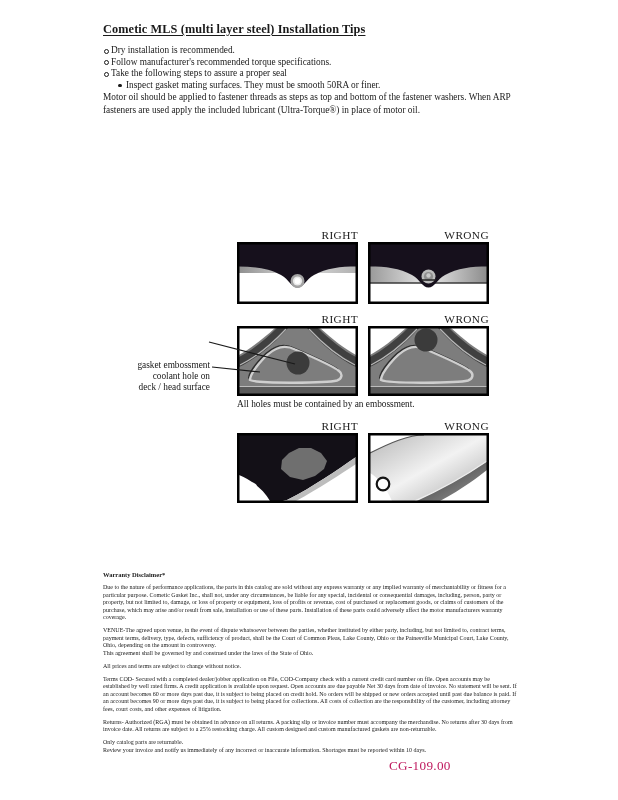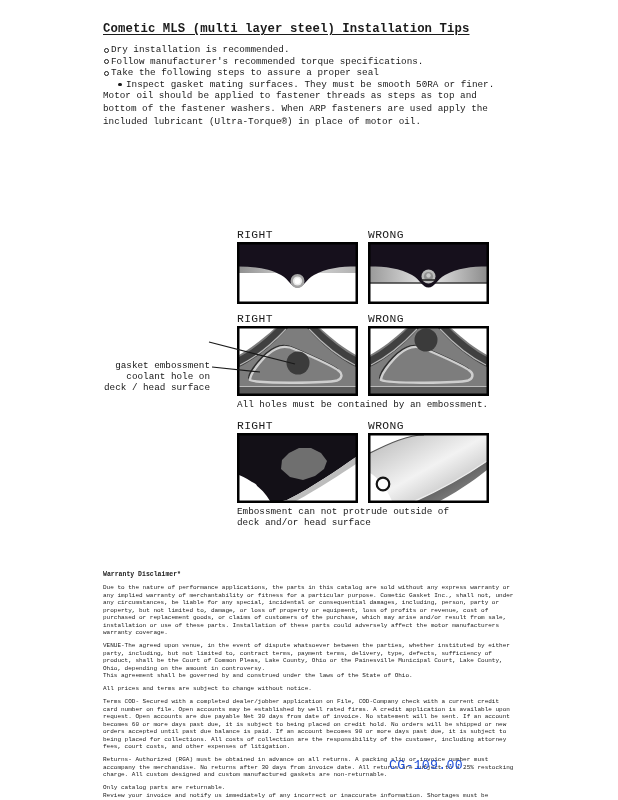--- a/index.html
+++ b/index.html
@@ -1,18 +1,18 @@
 <!DOCTYPE html>
 <html><head>
 <meta charset="utf-8">
 <style>
   html,body { margin:0; padding:0; background:#fff; }
   .page {
     position:relative; width:561px; height:800px; background:#ffffff;
-    font-family:Liberation Mono, monospace; color:#1a1a1a; overflow:hidden;
+    font-family:Liberation Serif, serif; color:#1a1a1a; overflow:hidden;
   }
   .content { position:absolute; left:103px; top:22px; width:410px; }
 
   .title {
     font-size:12.3px; font-weight:bold; margin:0 0 8px 0;
     text-decoration:underline; text-underline-offset:2px; letter-spacing:0.1px;
   }
   .tips { font-size:9.3px; line-height:11.6px; }
   .bullet { position:relative; padding-left:8px; }
   .bullet::before {
@@ -25,21 +25,21 @@
     background:#1a1a1a; border-radius:50%;
   }
   .diesel-heading { font-size:11.2px; font-weight:bold; margin:14px 0 5px 0; }
   .para { font-size:9.3px; line-height:12.9px; margin:0 0 7px 0; width:408px; }
   .note { font-size:9.3px; line-height:12.9px; margin-top:2px; }
 
   .diagrams { position:absolute; left:237px; top:229px; width:252px; }
   .dg-row { margin-bottom:9px; position:relative; }
   .dg-labels { display:flex; width:252px; }
   .dg-label {
-    width:121px; text-align:left; font-size:11.3px; letter-spacing:0.4px;
+    width:121px; text-align:right; font-size:11.3px; letter-spacing:0.4px;
     color:#1b1b1b; padding-bottom:1px;
   }
   .dg-label + .dg-label { margin-left:10px; }
   .dg-panels { display:flex; }
   .panel { display:block; }
   .panel + .panel { margin-left:10px; }
   .dg-caption { font-size:9.3px; line-height:11.5px; margin-top:3px; color:#161616; }
   .cap3 { width:218px; }
 
   .side-labels {
@@ -47,21 +47,21 @@
     font-size:9.3px; line-height:11px; color:#161616;
   }
   .side-label-coolant { position:absolute; right:0; top:15px; width:130px; white-space:pre-line;margin-top:43px; }
   .side-label-emboss  { position:absolute; right:0; top:47px; width:130px; }
   .leader-svg { position:absolute; left:-127px; top:14px; pointer-events:none; }
 
   .disclaimer { position:absolute; left:103px; top:571px; width:414px; }
   .disc-h { font-size:6.5px; font-weight:bold; margin:0 0 6px 0; }
   .disc-p { font-size:6px; line-height:7.5px; margin:0 0 5.5px 0; white-space:pre-line; }
 
-  .page-code { position:absolute; left:389px; top:758px; font-size:13.2px; letter-spacing:0.3px; color:#1d4ed8; }
+  .page-code { position:absolute; left:389px; top:758px; font-size:13.2px; letter-spacing:0.3px; color:#be185d; }
 </style>
 </head>
 <body>
 
 <div class="page">
 
   <div class="content">
     <h1 class="title">Cometic MLS (multi layer steel) Installation Tips</h1>
 
     <div class="tips">
@@ -196,21 +196,20 @@
           </defs>
           <rect x="0" y="0" width="121" height="70" fill="#ffffff"></rect>
           <path d="M2,20 C22,10 40,2 56,2 H119 V28 C100,41 72,57 47,68 L24,68 C17,52 8,43 2,40 Z" fill="url(#g3)"></path>
           <path d="M2,20 C22,10 40,2 56,2" stroke="#555555" stroke-width="1.1" fill="none"></path>
           <path d="M119,28 C100,41 72,57 47,68 L72,68 C96,55 110,44 119,37 Z" fill="url(#g4)"></path>
           <path d="M119,28 C100,41 72,57 47,68" stroke="#ededed" stroke-width="1.4" fill="none"></path>
           <circle cx="15" cy="51" r="6.3" fill="#ffffff" stroke="#141414" stroke-width="2.2"></circle>
           <rect x="1.25" y="1.25" width="118.5" height="67.5" fill="none" stroke="#000" stroke-width="2.5"></rect>
         </svg>
       </div>
-      <div class="dg-caption cap3">Embossment can not protrude outside of deck and/or head surface</div>
     </div>
   </div>
 
   <div class="disclaimer">
     <div class="disc-h">Warranty Disclaimer*</div>
     <p class="disc-p">Due to the nature of performance applications, the parts in this catalog are sold without any express warranty or any implied warranty of merchantability or fitness for a particular purpose.  Cometic Gasket Inc., shall not, under any circumstances, be liable for any special, incidental or consequential damages, including, person, party or property, but not limited to, damage, or loss of property or equipment, loss of profits or revenue, cost of purchased or replacement goods, or claims of customers of the purchase, which may arise and/or result from sale, installation or use of these parts.  Installation of these parts could adversely affect the motor manufacturers warranty coverage.</p>
     <p class="disc-p">VENUE-The agreed upon venue, in the event of dispute whatsoever between the parties, whether instituted by either party, including, but not limited to, contract terms, payment terms, delivery, type, defects, sufficiency of product, shall be the Court of Common Pleas, Lake County, Ohio or the Painesville Municipal Court, Lake County, Ohio, depending on the amount in controversy.
 This agreement shall be governed by and construed under the laws of the State of Ohio.</p>
     <p class="disc-p">All prices and terms are subject to change without notice.</p>
     <p class="disc-p">Terms COD- Secured with a completed dealer/jobber application on File, COD-Company check with a current credit card number on file.  Open accounts may be established by well rated firms.  A credit application is available upon request.  Open accounts are due payable Net 30 days from date of invoice.  No statement will be sent.  If an account becomes 60 or more days past due, it is subject to being placed on credit hold.  No orders will be shipped or new orders accepted until past due balance is paid.  If an account becomes 90 or more days past due, it is subject to being placed for collections.  All costs of collection are the responsibility of the customer, including attorney fees, court costs, and other expenses of litigation.</p>

